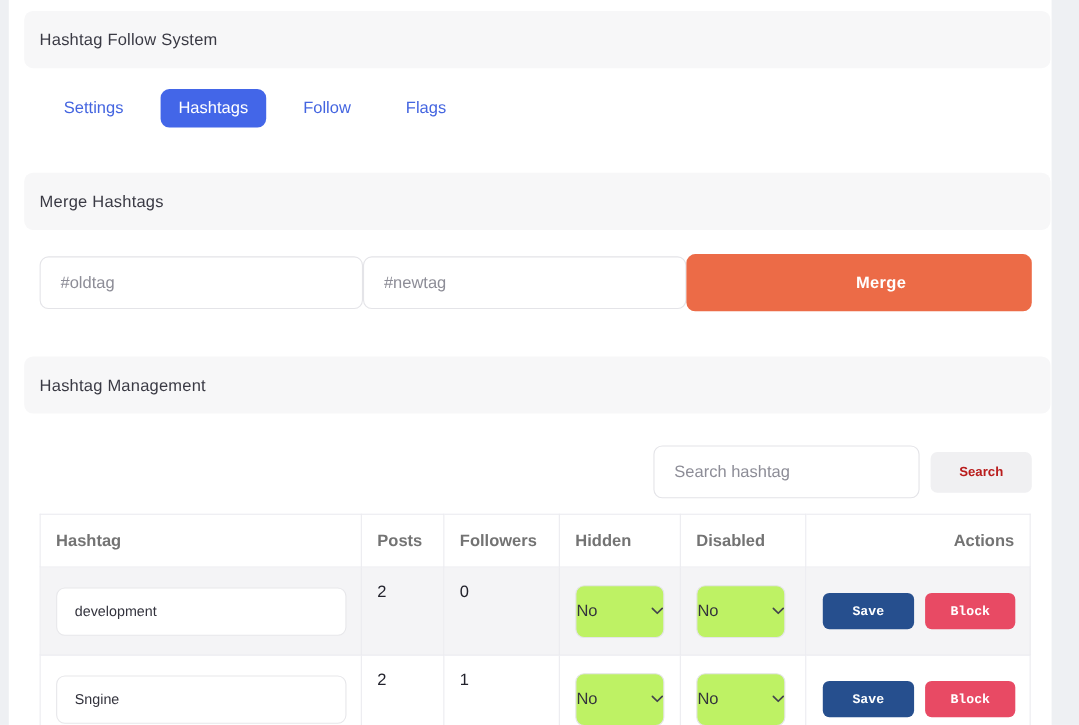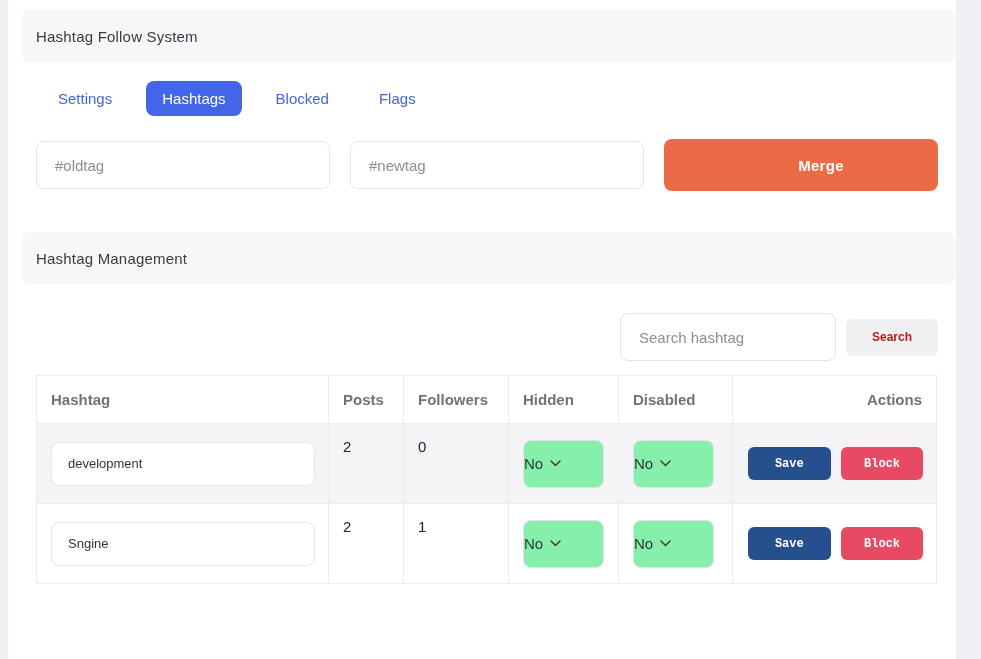--- a/index.html
+++ b/index.html
@@ -52,21 +52,21 @@
   }
 
   
   .merge-header { margin-top: 40px; }
   .merge-form {
     display: flex;
     align-items: center;
     margin-top: 22px;
     padding-left: 14px;
     padding-right: 17px;
-    gap: 20px;
+    gap: 0;
   }
   .text-input {
     border: 1px solid #e4e4e8;
     border-radius: 8px;
     height: 48px;
     font-size: 15px;
     color: #33333d;
     padding: 0 18px;
     font-family: "Liberation Sans", sans-serif;
     outline: none;
@@ -103,21 +103,21 @@
     padding: 0 22px;
     background: #e8436b;
     border: none;
     border-radius: 6px;
     color: #ffffff;
     font-size: 12px;
     font-weight: bold;
     cursor: pointer;
     font-family: "Liberation Sans", sans-serif;
   }
-  .search-input { width: 216px; margin-left: auto; }
+  .search-input { width: 242px; margin-left: auto; }
   .search-btn {
     margin-left: 10px;
     height: 37px;
     width: 92px;
     background: #f0f0f2;
     border: none;
     border-radius: 6px;
     color: #b91c1c;
     font-size: 12px;
     font-weight: bold;
@@ -169,24 +169,24 @@
     color: #33333d;
     font-family: "Liberation Sans", sans-serif;
     outline: none;
     background: #ffffff;
   }
   .fake-select {
     width: 81px;
     height: 48px;
     border: 1px solid #e4e4e8;
     border-radius: 8px;
-    background: #86efac;
+    background: #bef264;
     display: inline-flex;
     align-items: center;
-    justify-content: flex-start;
+    justify-content: space-between;
     gap: 7px;
     font-size: 15px;
     color: #33333d;
     cursor: pointer;
   }
   .chevron { width: 11px; height: 7px; display: inline-block; }
   .btn-sm {
     height: 33px;
     border: none;
     border-radius: 6px;
@@ -207,24 +207,27 @@
 
 <div class="content">
 
   <div class="panel-header first">
     <span>Hashtag Follow System</span>
   </div>
 
   <div class="tabs">
     <div class="tab">Settings</div>
     <div class="tab active">Hashtags</div>
-    <div class="tab">Blocked</div>
+    <div class="tab">Follow</div>
     <div class="tab">Flags</div>
   </div>
 
+  <div class="panel-header merge-header">
+    <span>Merge Hashtags</span>
+  </div>
 
   <div class="merge-form">
     <input class="text-input merge-input" type="text" placeholder="#oldtag" style="">
     <input class="text-input merge-input" type="text" placeholder="#newtag" style="">
     <button class="merge-btn">Merge</button>
   </div>
 
   <div class="panel-header mgmt-header">
     <span>Hashtag Management</span>
   </div>

